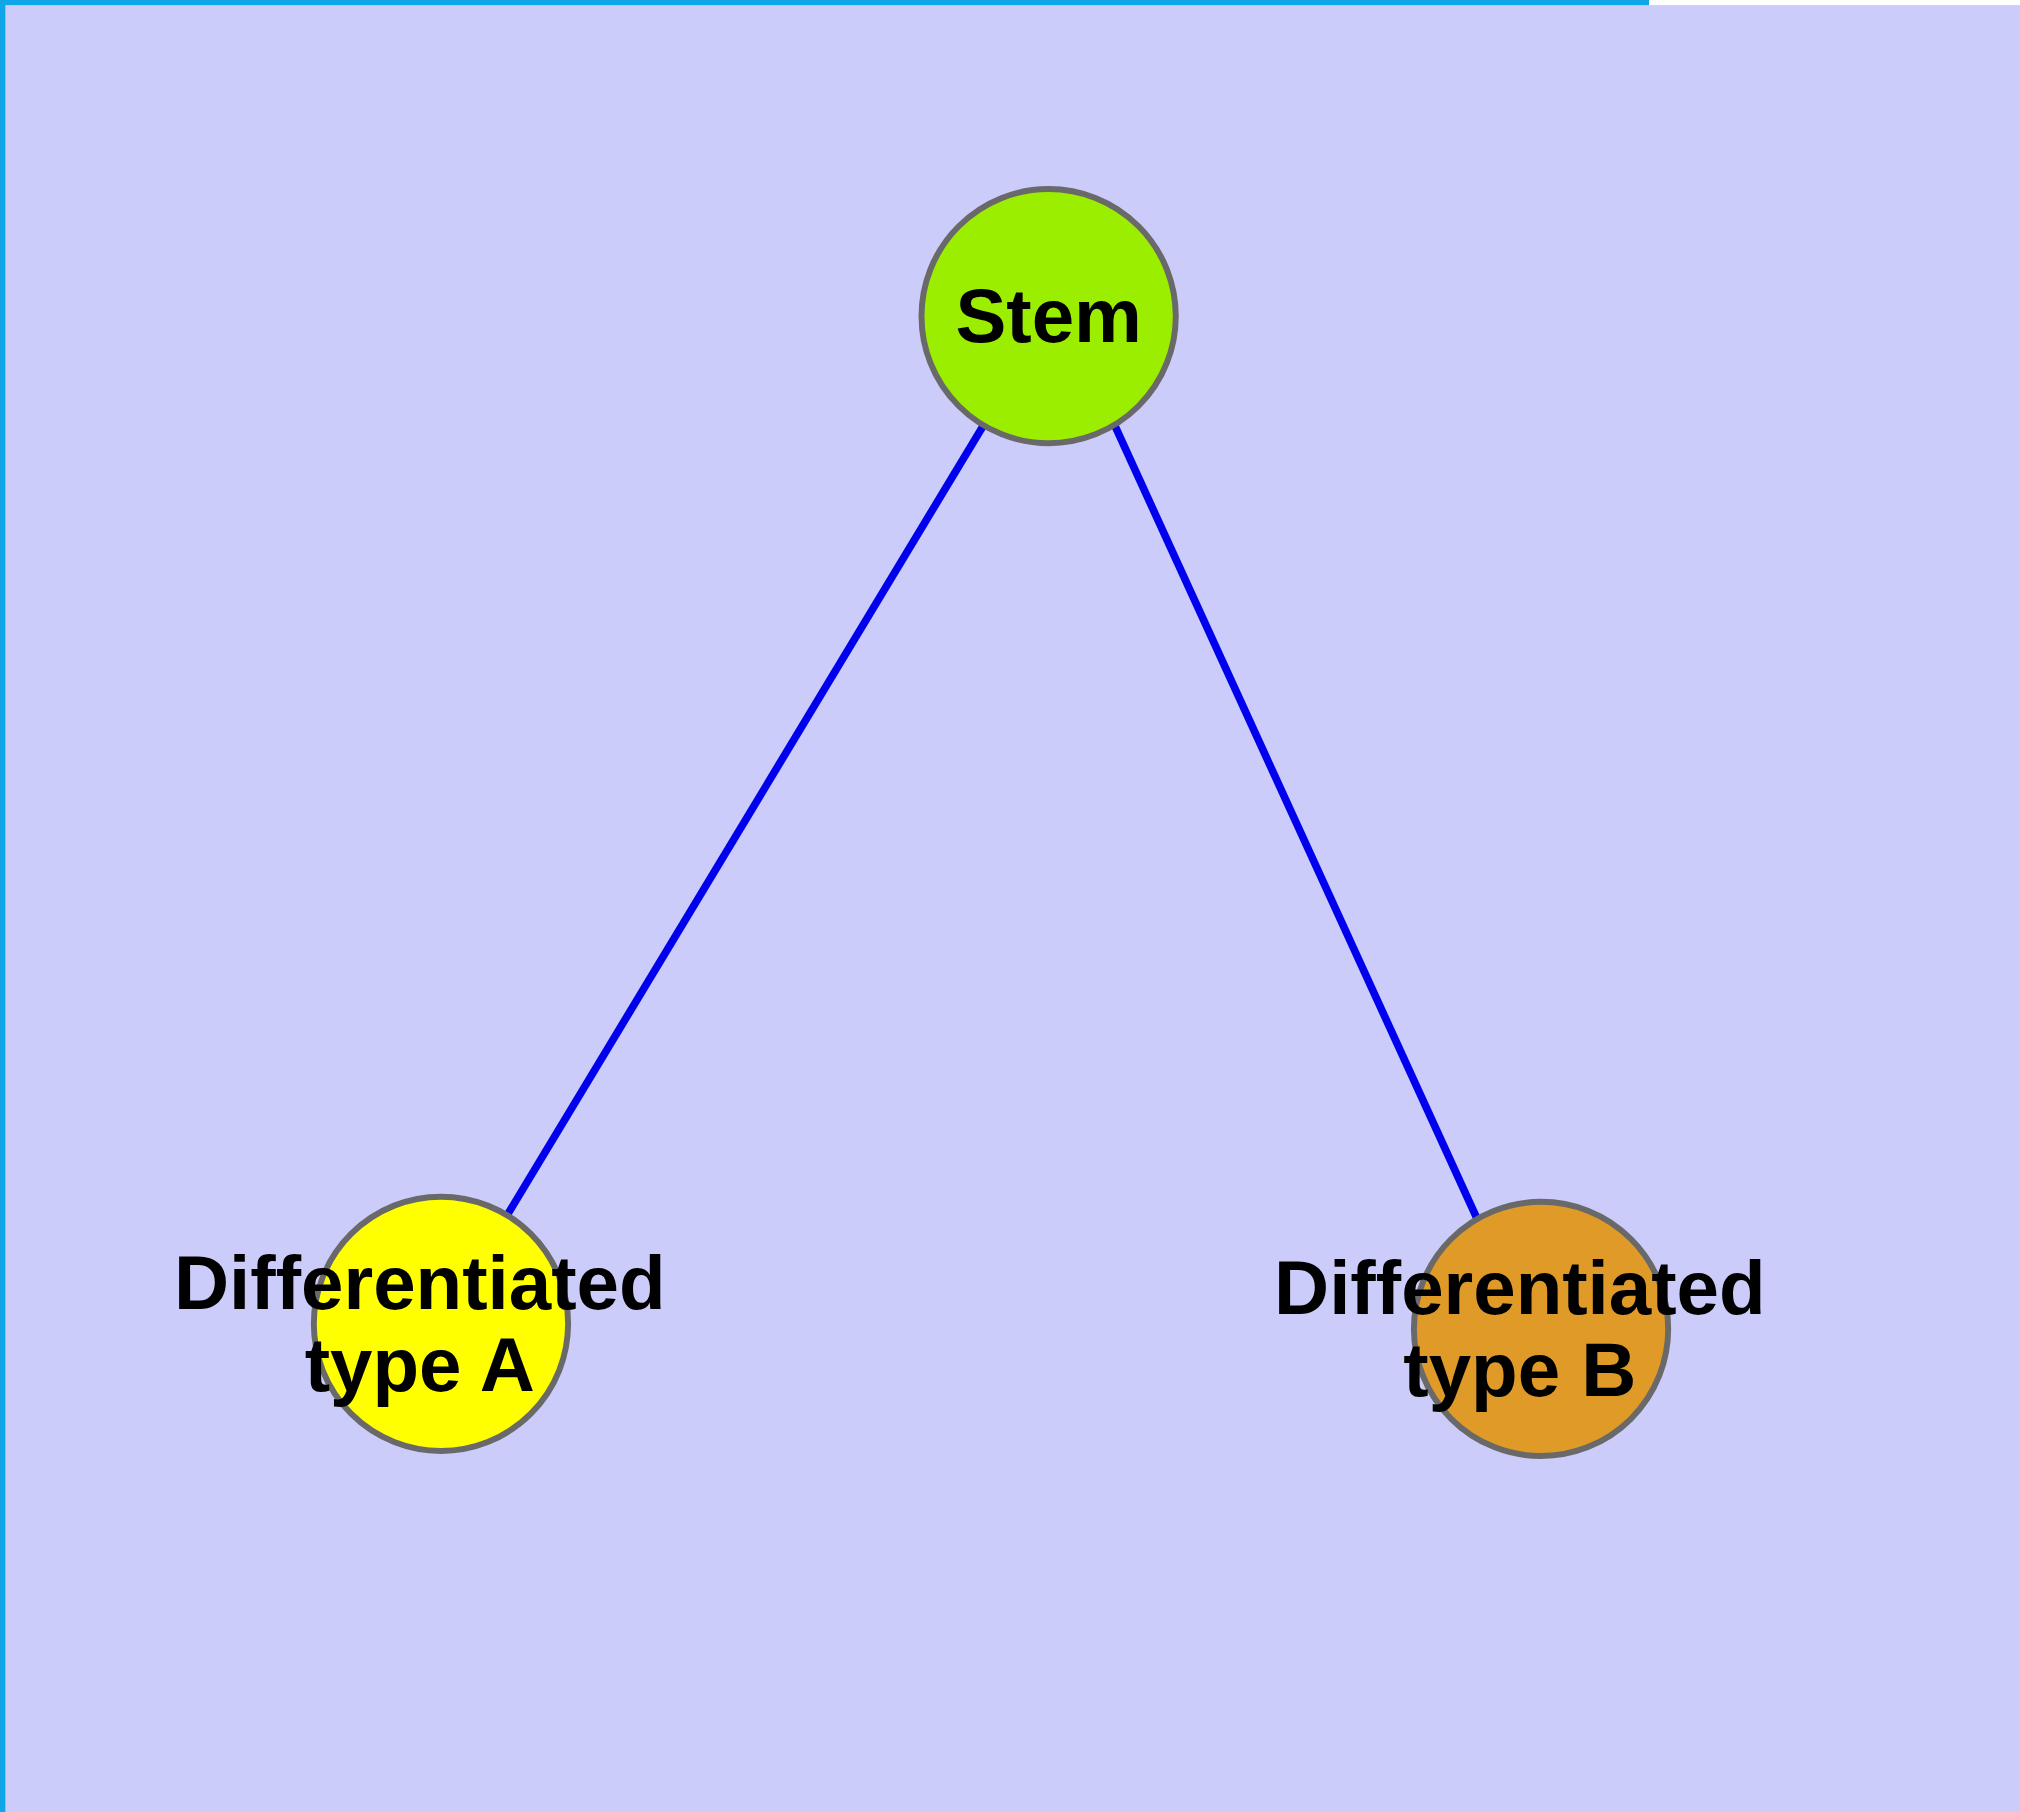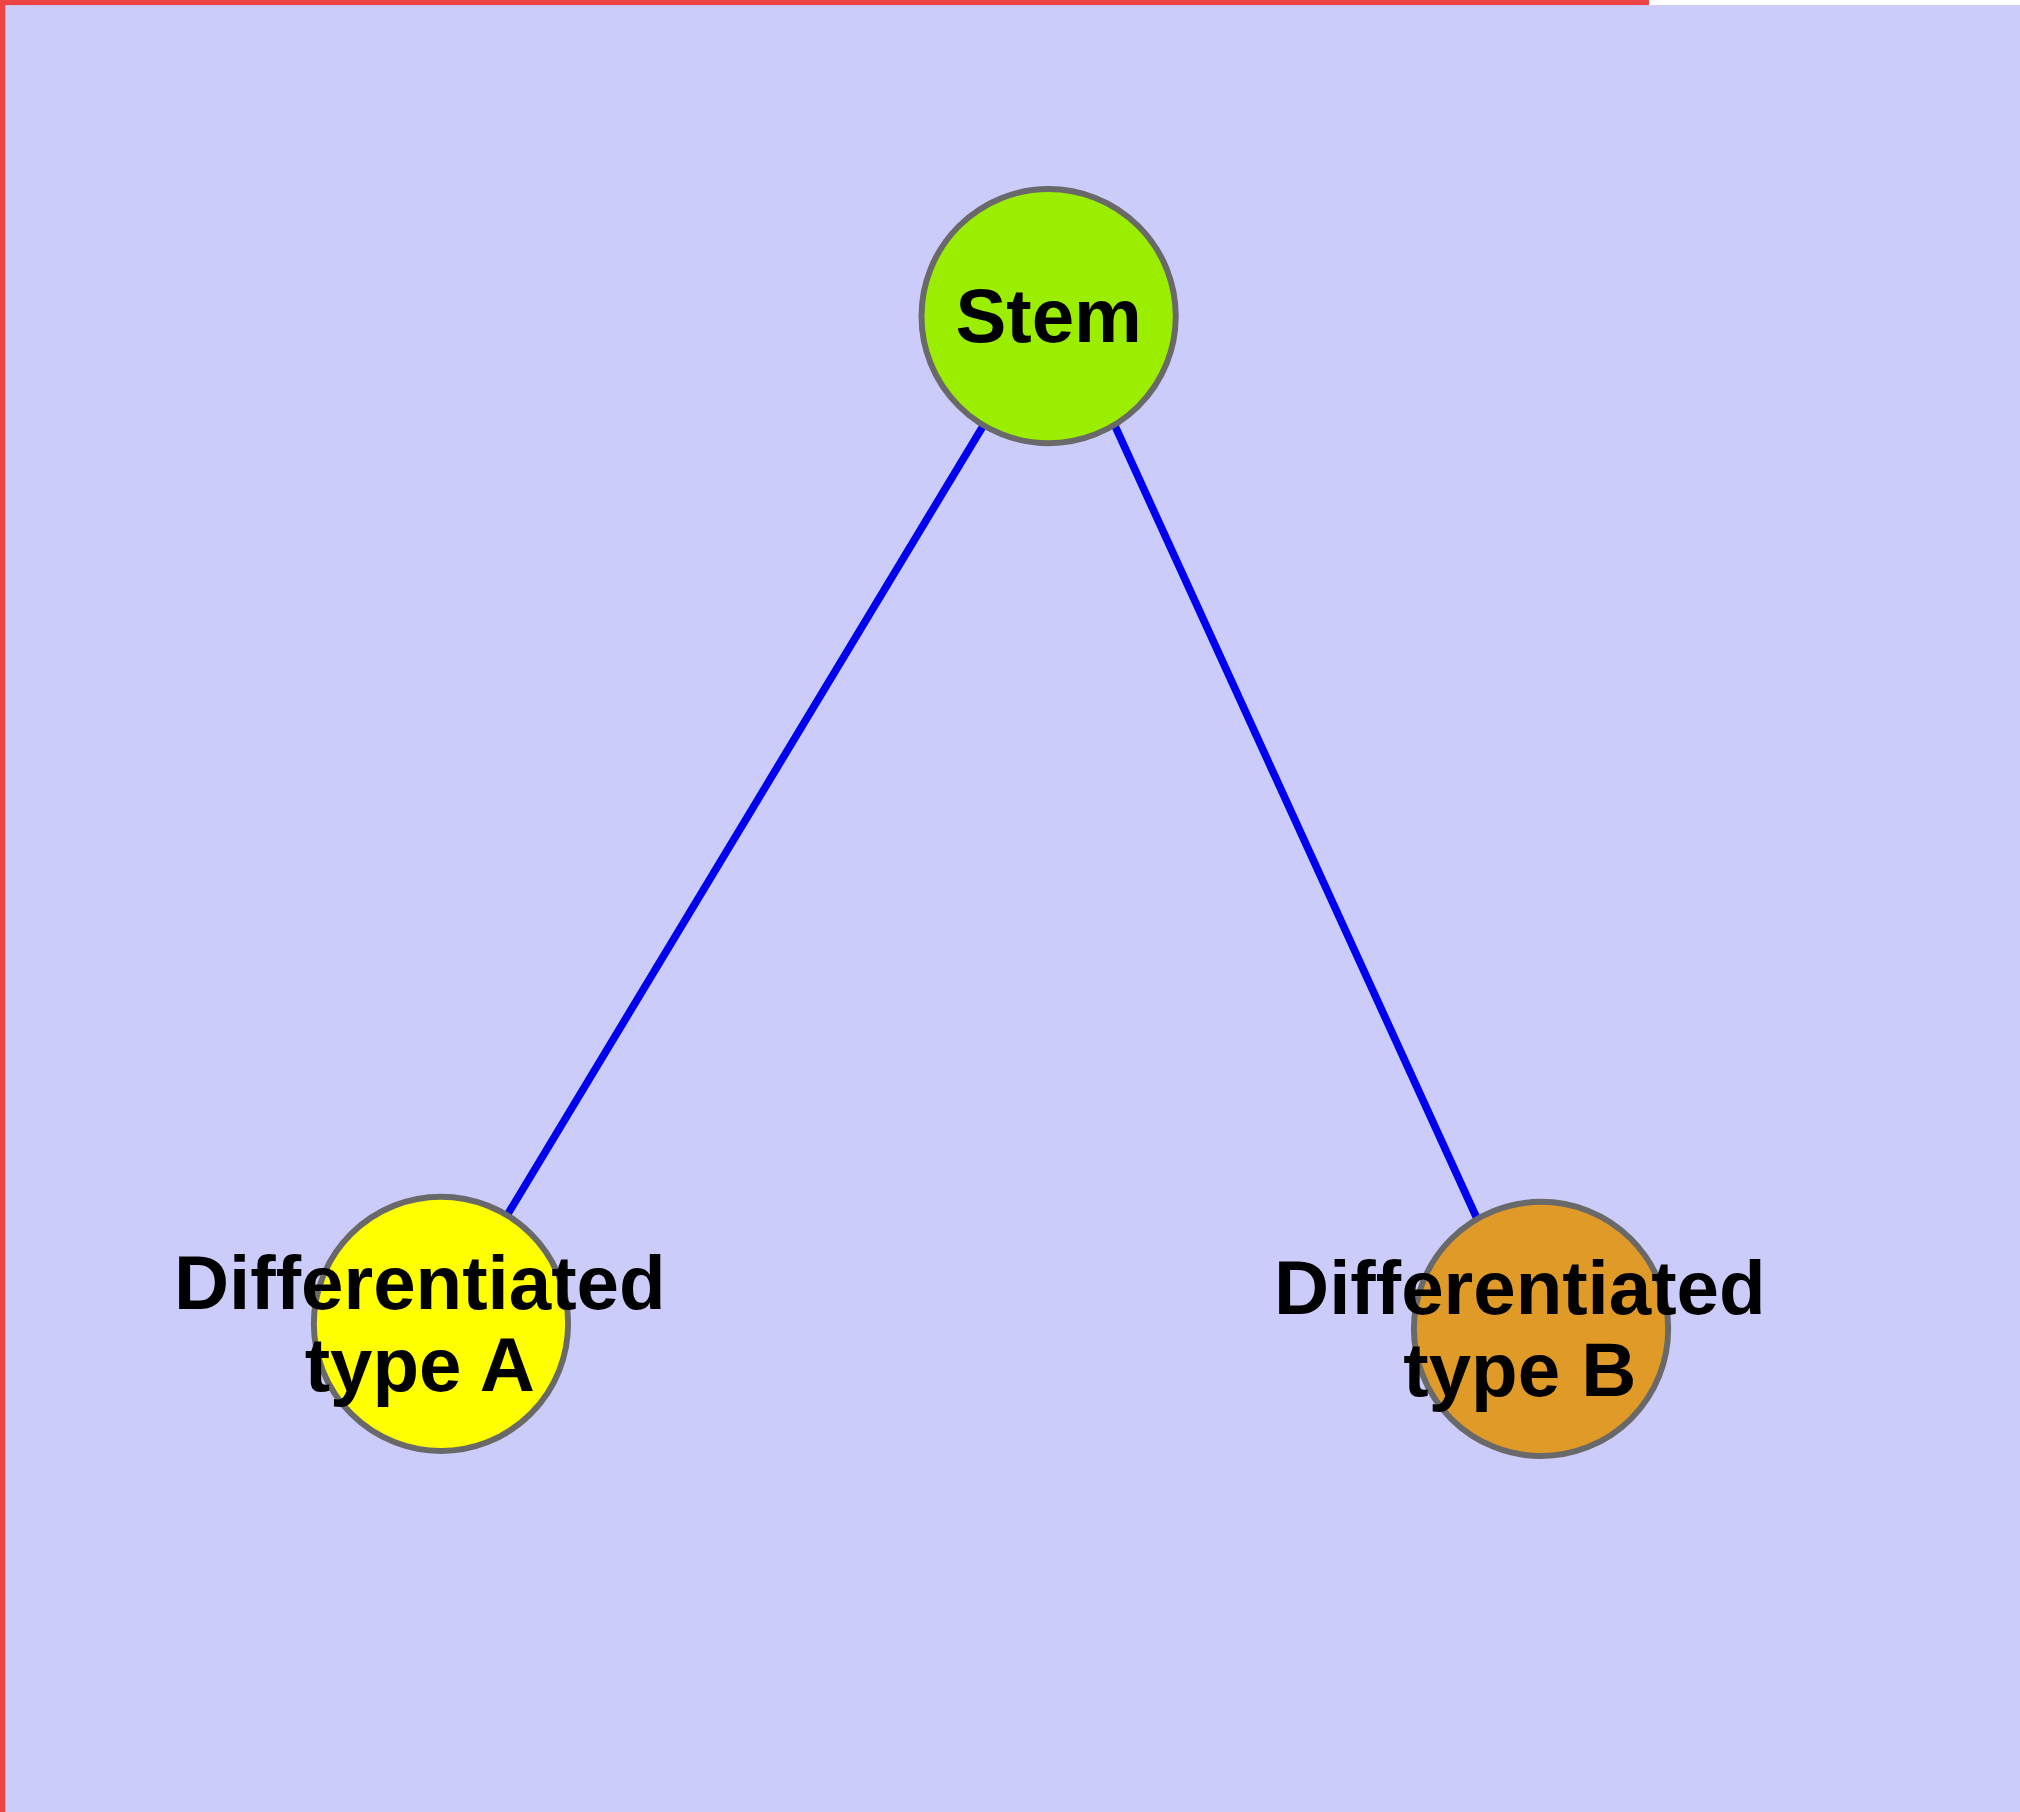--- a/index.html
+++ b/index.html
@@ -11,21 +11,21 @@
   body {
     width: 2021px;
     height: 1812px;
     overflow: hidden;
     font-family: "Liberation Sans", sans-serif;
   }
   #graph-canvas {
     position: relative;
     width: 1649px;
     height: 1812px;
-    background: #ef4444;
+    background: #0ea5e9;
   }
   #graph-svg {
     position: absolute;
     top: 0;
     left: 0;
     width: 2021px;
     height: 1812px;
     display: block;
   }
   .node-label {

